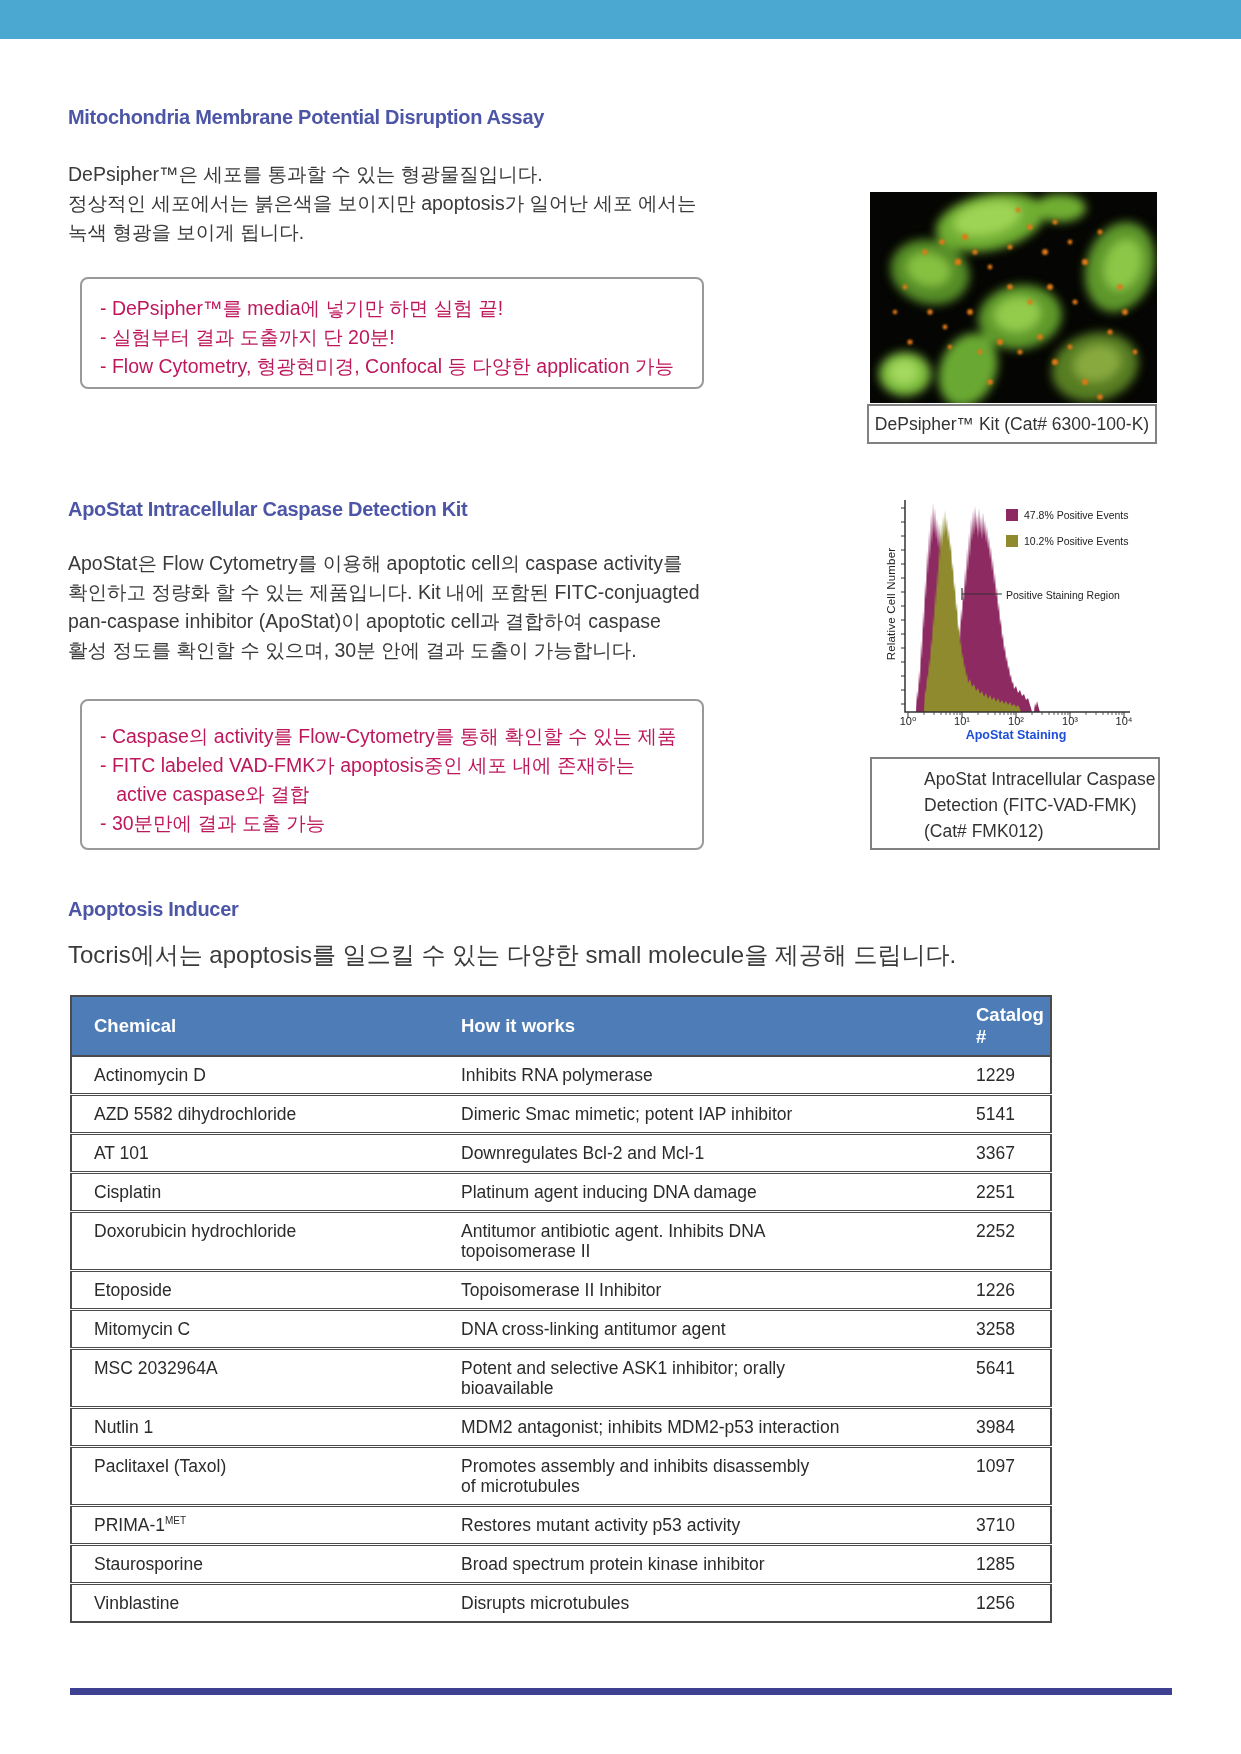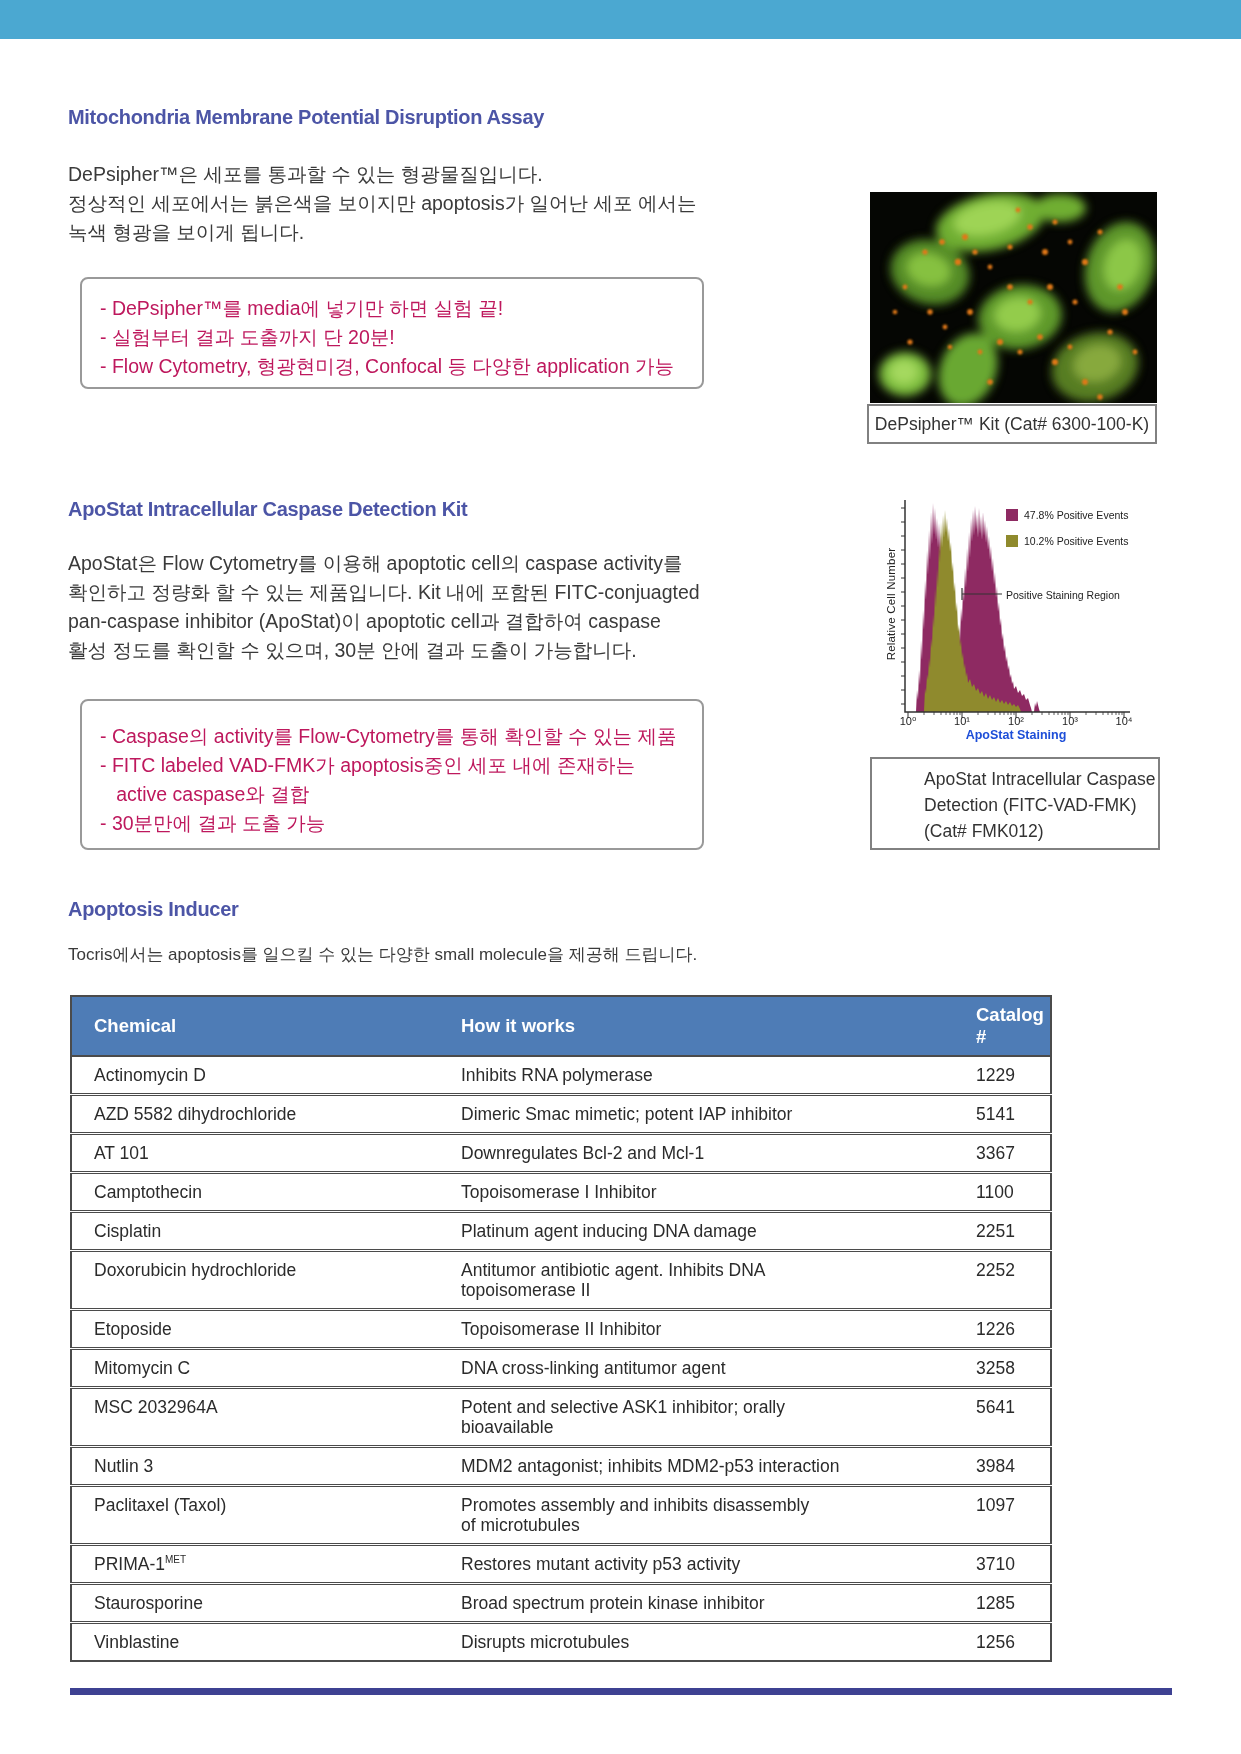--- a/index.html
+++ b/index.html
@@ -10,21 +10,21 @@
   }
   .topbar{position:absolute;left:0;top:0;width:1241px;height:39px;background:#4BA8D1;}
   .sec-title{position:absolute;left:68px;font-size:20px;font-weight:bold;color:#4C55A6;letter-spacing:-0.3px;white-space:pre;}
   #title1{top:106px;}
   #title2{top:498px;}
   #title3{top:898px;text-align:right;}
   .para{position:absolute;left:68px;font-size:19.5px;color:#3a3a3a;}
   .para .line{line-height:29px;white-space:pre;}
   #para1{top:160px;}
   #para2{top:549px;}
-  #para3{top:941px;font-size:17px;line-height:28px;white-space:pre;}
+  #para3{top:941px;font-size:24px;line-height:28px;white-space:pre;}
   .hbox{position:absolute;left:80px;width:624px;border:2px solid #999;border-radius:8px;background:#fff;
         box-sizing:border-box;font-size:19.5px;color:#be185d;}
   .hbox .line{line-height:29px;white-space:pre;}
   #box1{top:277px;height:112px;padding:15px 18px;}
   #box2{top:699px;height:151px;padding:21px 18px;}
   .figure{position:absolute;left:870px;top:192px;width:287px;height:211px;}
   .figure svg{display:block;}
   .cap1{position:absolute;left:867px;top:404px;width:290px;height:40px;border:2px solid #818181;box-sizing:border-box;
         display:flex;align-items:center;justify-content:center;font-size:17.5px;color:#333;background:#fff;white-space:pre;}
   .cap2{position:absolute;left:870px;top:757px;width:290px;height:93px;border:2px solid #818181;box-sizing:border-box;
@@ -240,25 +240,20 @@
         <td class="c1">AZD 5582 dihydrochloride</td>
         <td class="c2">Dimeric Smac mimetic; potent IAP inhibitor</td>
         <td class="c3">5141</td>
       </tr>
       <tr>
         <td class="c1">AT 101</td>
         <td class="c2">Downregulates Bcl-2 and Mcl-1</td>
         <td class="c3">3367</td>
       </tr>
       <tr>
-        <td class="c1">Camptothecin</td>
-        <td class="c2">Topoisomerase I Inhibitor</td>
-        <td class="c3">1100</td>
-      </tr>
-      <tr>
         <td class="c1">Cisplatin</td>
         <td class="c2">Platinum agent inducing DNA damage</td>
         <td class="c3">2251</td>
       </tr>
       <tr>
         <td class="c1">Doxorubicin hydrochloride</td>
         <td class="c2">Antitumor antibiotic agent. Inhibits DNA
 topoisomerase II</td>
         <td class="c3">2252</td>
       </tr>
@@ -272,21 +267,21 @@
         <td class="c2">DNA cross-linking antitumor agent</td>
         <td class="c3">3258</td>
       </tr>
       <tr>
         <td class="c1">MSC 2032964A</td>
         <td class="c2">Potent and selective ASK1 inhibitor; orally
 bioavailable</td>
         <td class="c3">5641</td>
       </tr>
       <tr>
-        <td class="c1">Nutlin 3</td>
+        <td class="c1">Nutlin 1</td>
         <td class="c2">MDM2 antagonist; inhibits MDM2-p53 interaction</td>
         <td class="c3">3984</td>
       </tr>
       <tr>
         <td class="c1">Paclitaxel (Taxol)</td>
         <td class="c2">Promotes assembly and inhibits disassembly
 of microtubules</td>
         <td class="c3">1097</td>
       </tr>
       <tr>

